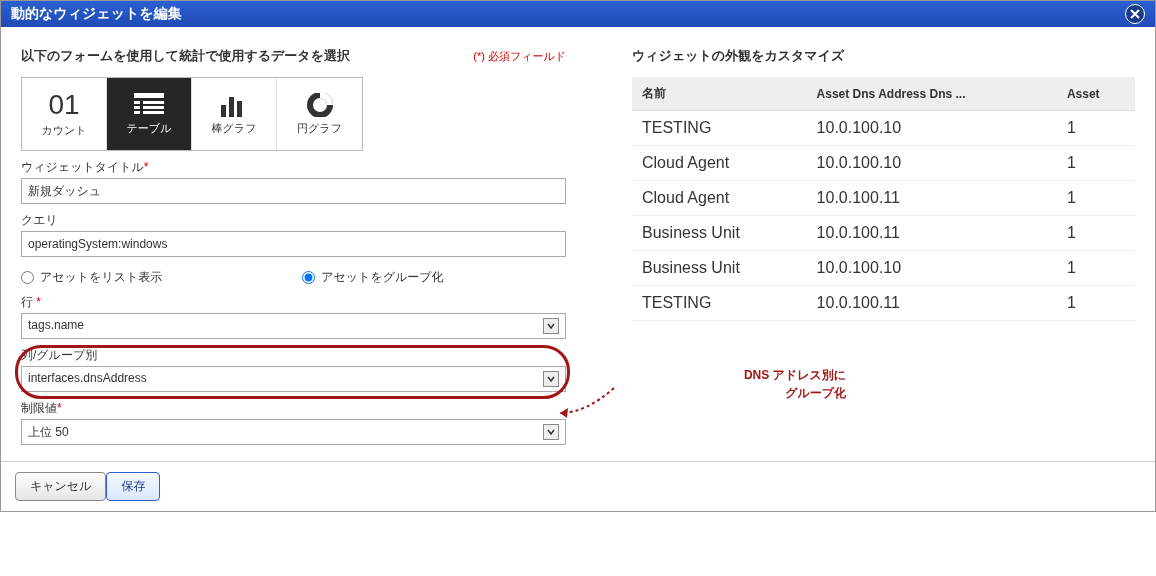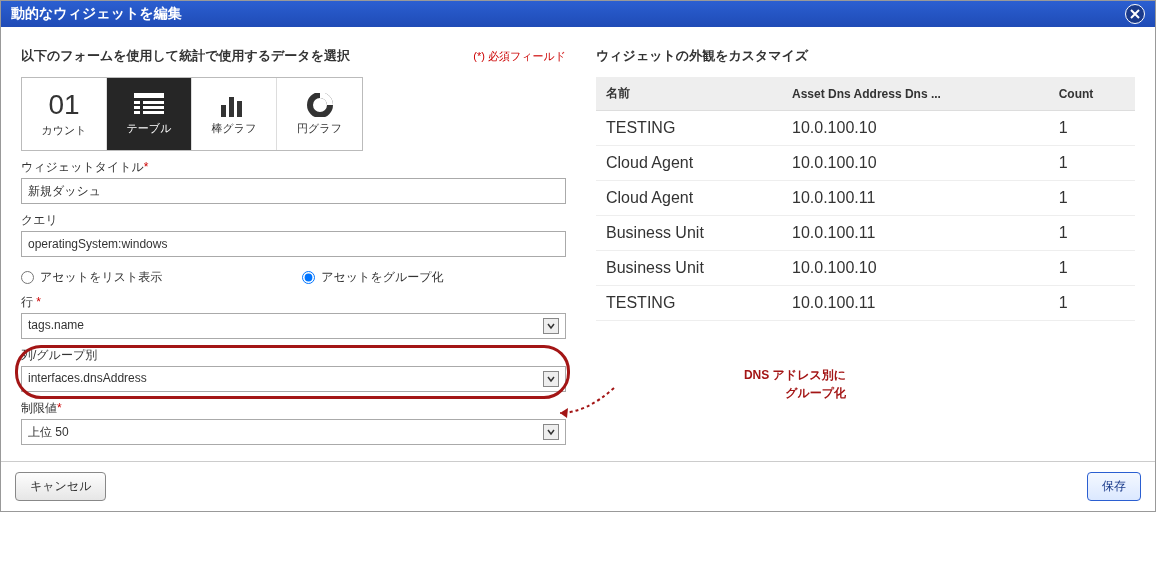--- a/index.html
+++ b/index.html
@@ -3,21 +3,21 @@
 <meta charset="utf-8">
 <style>
   * { box-sizing: border-box; }
   body { margin: 0; font-family: "Helvetica Neue", Arial, "Hiragino Kaku Gothic ProN", "Meiryo", sans-serif; font-size: 12px; color: #333; background: #fff; }
   .dialog { width: 1156px; height: 512px; border: 1px solid #999; position: relative; }
   .titlebar { background: linear-gradient(#2b5fd1, #1f4bb6); color: #fff; font-weight: bold; font-size: 14px; padding: 4px 10px; display: flex; align-items: center; justify-content: space-between; height: 26px; }
   .close-btn { width: 20px; height: 20px; border-radius: 50%; background: #1a3a8a; border: 1px solid #fff; display: flex; align-items: center; justify-content: center; cursor: pointer; }
   .close-btn svg { width: 10px; height: 10px; }
   .content { display: flex; padding: 20px 20px 0 20px; gap: 30px; height: calc(100% - 26px - 50px); }
   .left-col { flex: 0 0 545px; }
-  .right-col { flex: 1; }
+  .right-col { flex: 1; margin-left: 36px; }
   .section-head { font-weight: bold; font-size: 13px; margin-bottom: 12px; display: flex; justify-content: space-between; align-items: baseline; }
   .req-note { color: #c00; font-size: 11px; font-weight: normal; }
   .widget-types { display: flex; border: 1px solid #bbb; width: fit-content; margin-bottom: 6px; }
   .wt { width: 85px; height: 72px; display: flex; flex-direction: column; align-items: center; justify-content: center; gap: 4px; cursor: pointer; border-right: 1px solid #ddd; background: #fff; color: #333; font-size: 11px; }
   .wt:last-child { border-right: none; }
   .wt.active { background: #262626; color: #fff; }
   .wt .big { font-size: 28px; font-weight: 300; line-height: 1; }
   .wt svg { width: 30px; height: 24px; }
   .field-label { font-size: 12px; color: #333; margin-top: 8px; margin-bottom: 2px; }
   .req { color: #c00; }
@@ -27,21 +27,21 @@
   .radio-row { display: flex; gap: 140px; margin-top: 12px; margin-bottom: 8px; align-items: center; }
   .radio-row label { display: flex; align-items: center; gap: 6px; cursor: pointer; }
   .radio-row input { margin: 0; }
   .highlight-wrap { position: relative; }
   .highlight-oval { position: absolute; border: 3px solid #a31515; border-radius: 26px; pointer-events: none; }
   .preview-table { width: 100%; border-collapse: collapse; }
   .preview-table th { text-align: left; font-weight: bold; background: #eee; padding: 8px 10px; border-bottom: 1px solid #ddd; font-size: 12px; }
   .preview-table td { padding: 8px 10px; border-bottom: 1px solid #eee; font-size: 16px; }
   .annotation { position: absolute; left: 585px; top: 365px; width: 260px; }
   .annotation-text { color: #a31515; font-weight: bold; font-size: 12px; line-height: 1.5; text-align: right; }
-  .footer { position: absolute; bottom: 0; left: 0; right: 0; border-top: 1px solid #ccc; padding: 10px 14px; display: flex; justify-content: space-between; background: #fff; }
+  .footer { position: absolute; bottom: 0; left: 0; right: 0; border-top: 1px solid #ccc; padding: 10px 14px; display: flex; background: #fff; }
   .btn { border: 1px solid #888; border-radius: 4px; padding: 5px 14px; cursor: pointer; font-size: 12px; background: linear-gradient(#fdfdfd, #e6e6e6); color: #333; }
   .btn.primary { border-color: #2b5fd1; color: #1a3a8a; background: linear-gradient(#f4f8ff, #dbe8ff); }
 </style>
 </head>
 <body>
 
 <div class="dialog">
 
   <div class="titlebar">
     <span>動的なウィジェットを編集</span>
@@ -147,21 +147,21 @@
 
     <div class="right-col">
       <div class="section-head">
         <span>ウィジェットの外観をカスタマイズ</span>
       </div>
       <table class="preview-table">
         <thead>
           <tr>
             <th>名前</th>
             <th>Asset Dns Address Dns ...</th>
-            <th>Count</th>
+            <th>Asset</th>
           </tr>
         </thead>
         <tbody id="preview-body">
             <tr>
               <td>TESTING</td>
               <td>10.0.100.10</td>
               <td>1</td>
             </tr>
             <tr>
               <td>Cloud Agent</td>

